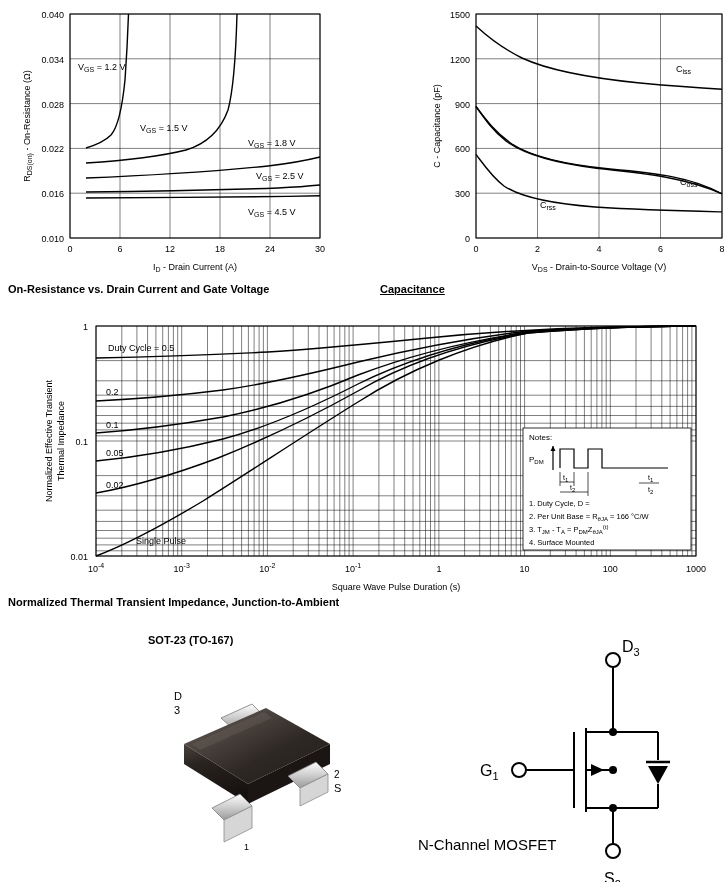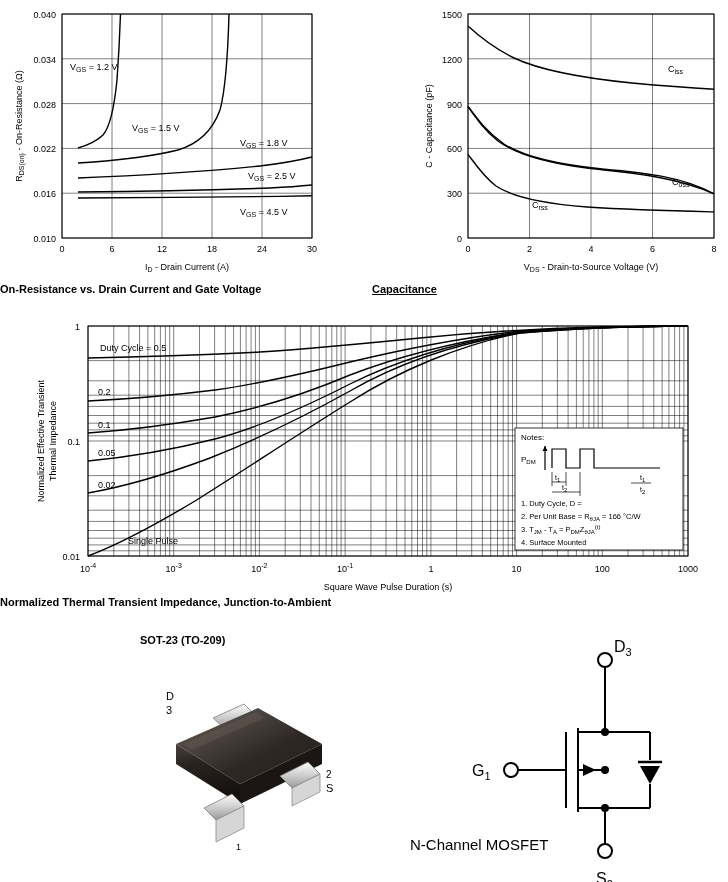--- a/index.html
+++ b/index.html
@@ -1,18 +1,18 @@
 <!DOCTYPE html>
 <html><head>
 <meta charset="utf-8">
 <style>
   html,body{margin:0;padding:0;background:#ffffff;}
   body{width:728px;height:882px;position:relative;font-family:"Liberation Sans",sans-serif;color:#000;}
   .page{position:relative;width:728px;height:882px;overflow:hidden;}
-  .abs{position:absolute;}
+  .abs{position:absolute;padding-left:8px;}
   .cap{font-size:11px;font-weight:bold;text-align:left;}
   svg{display:block;}
   .grid line{stroke:#000;stroke-width:.5;}
   .frame{fill:none;stroke:#000;stroke-width:1;}
   .curve{fill:none;stroke:#000;stroke-width:1.4;}
   text{font-family:"Liberation Sans",sans-serif;}
 </style>
 </head>
 <body>
 
@@ -291,21 +291,21 @@
         <text x="521" y="196" font-size="7.5">1. Duty Cycle, D =</text>
         <text x="521" y="209" font-size="7.5">2. Per Unit Base = R<tspan font-size="6" dy="1.5">θJA</tspan><tspan dy="-1.5"> = 166 °C/W</tspan></text>
         <text x="521" y="222" font-size="7.5">3. T<tspan font-size="6" dy="1.5">JM</tspan><tspan dy="-1.5"> - T</tspan><tspan font-size="6" dy="1.5">A</tspan><tspan dy="-1.5"> = P</tspan><tspan font-size="6" dy="1.5">DM</tspan><tspan dy="-1.5">Z</tspan><tspan font-size="6" dy="1.5">θJA</tspan><tspan font-size="6" dy="-5">(t)</tspan></text>
         <text x="521" y="235" font-size="7.5">4. Surface Mounted</text>
       </g>
     </svg>
     <div class="abs cap" style="left:0;top:286px;width:692px;">Normalized Thermal Transient Impedance, Junction-to-Ambient</div>
   </div>
 
   <div class="abs" style="left:140px;top:634px;width:250px;height:240px;">
-    <div class="cap" style="width:250px;">SOT-23 (TO-209)</div>
+    <div class="cap" style="width:250px;">SOT-23 (TO-167)</div>
     <svg width="250" height="215" viewBox="0 0 250 215" style="margin-top:6px;">
       <defs>
         <linearGradient id="bodyg" x1="0" y1="0" x2="0.3" y2="1">
           <stop offset="0%" stop-color="#4a423d"></stop>
           <stop offset="35%" stop-color="#2a2420"></stop>
           <stop offset="100%" stop-color="#15110f"></stop>
         </linearGradient>
         <linearGradient id="topg" x1="0" y1="0" x2="1" y2="1">
           <stop offset="0%" stop-color="#6a605a"></stop>
           <stop offset="60%" stop-color="#2e2824"></stop>

